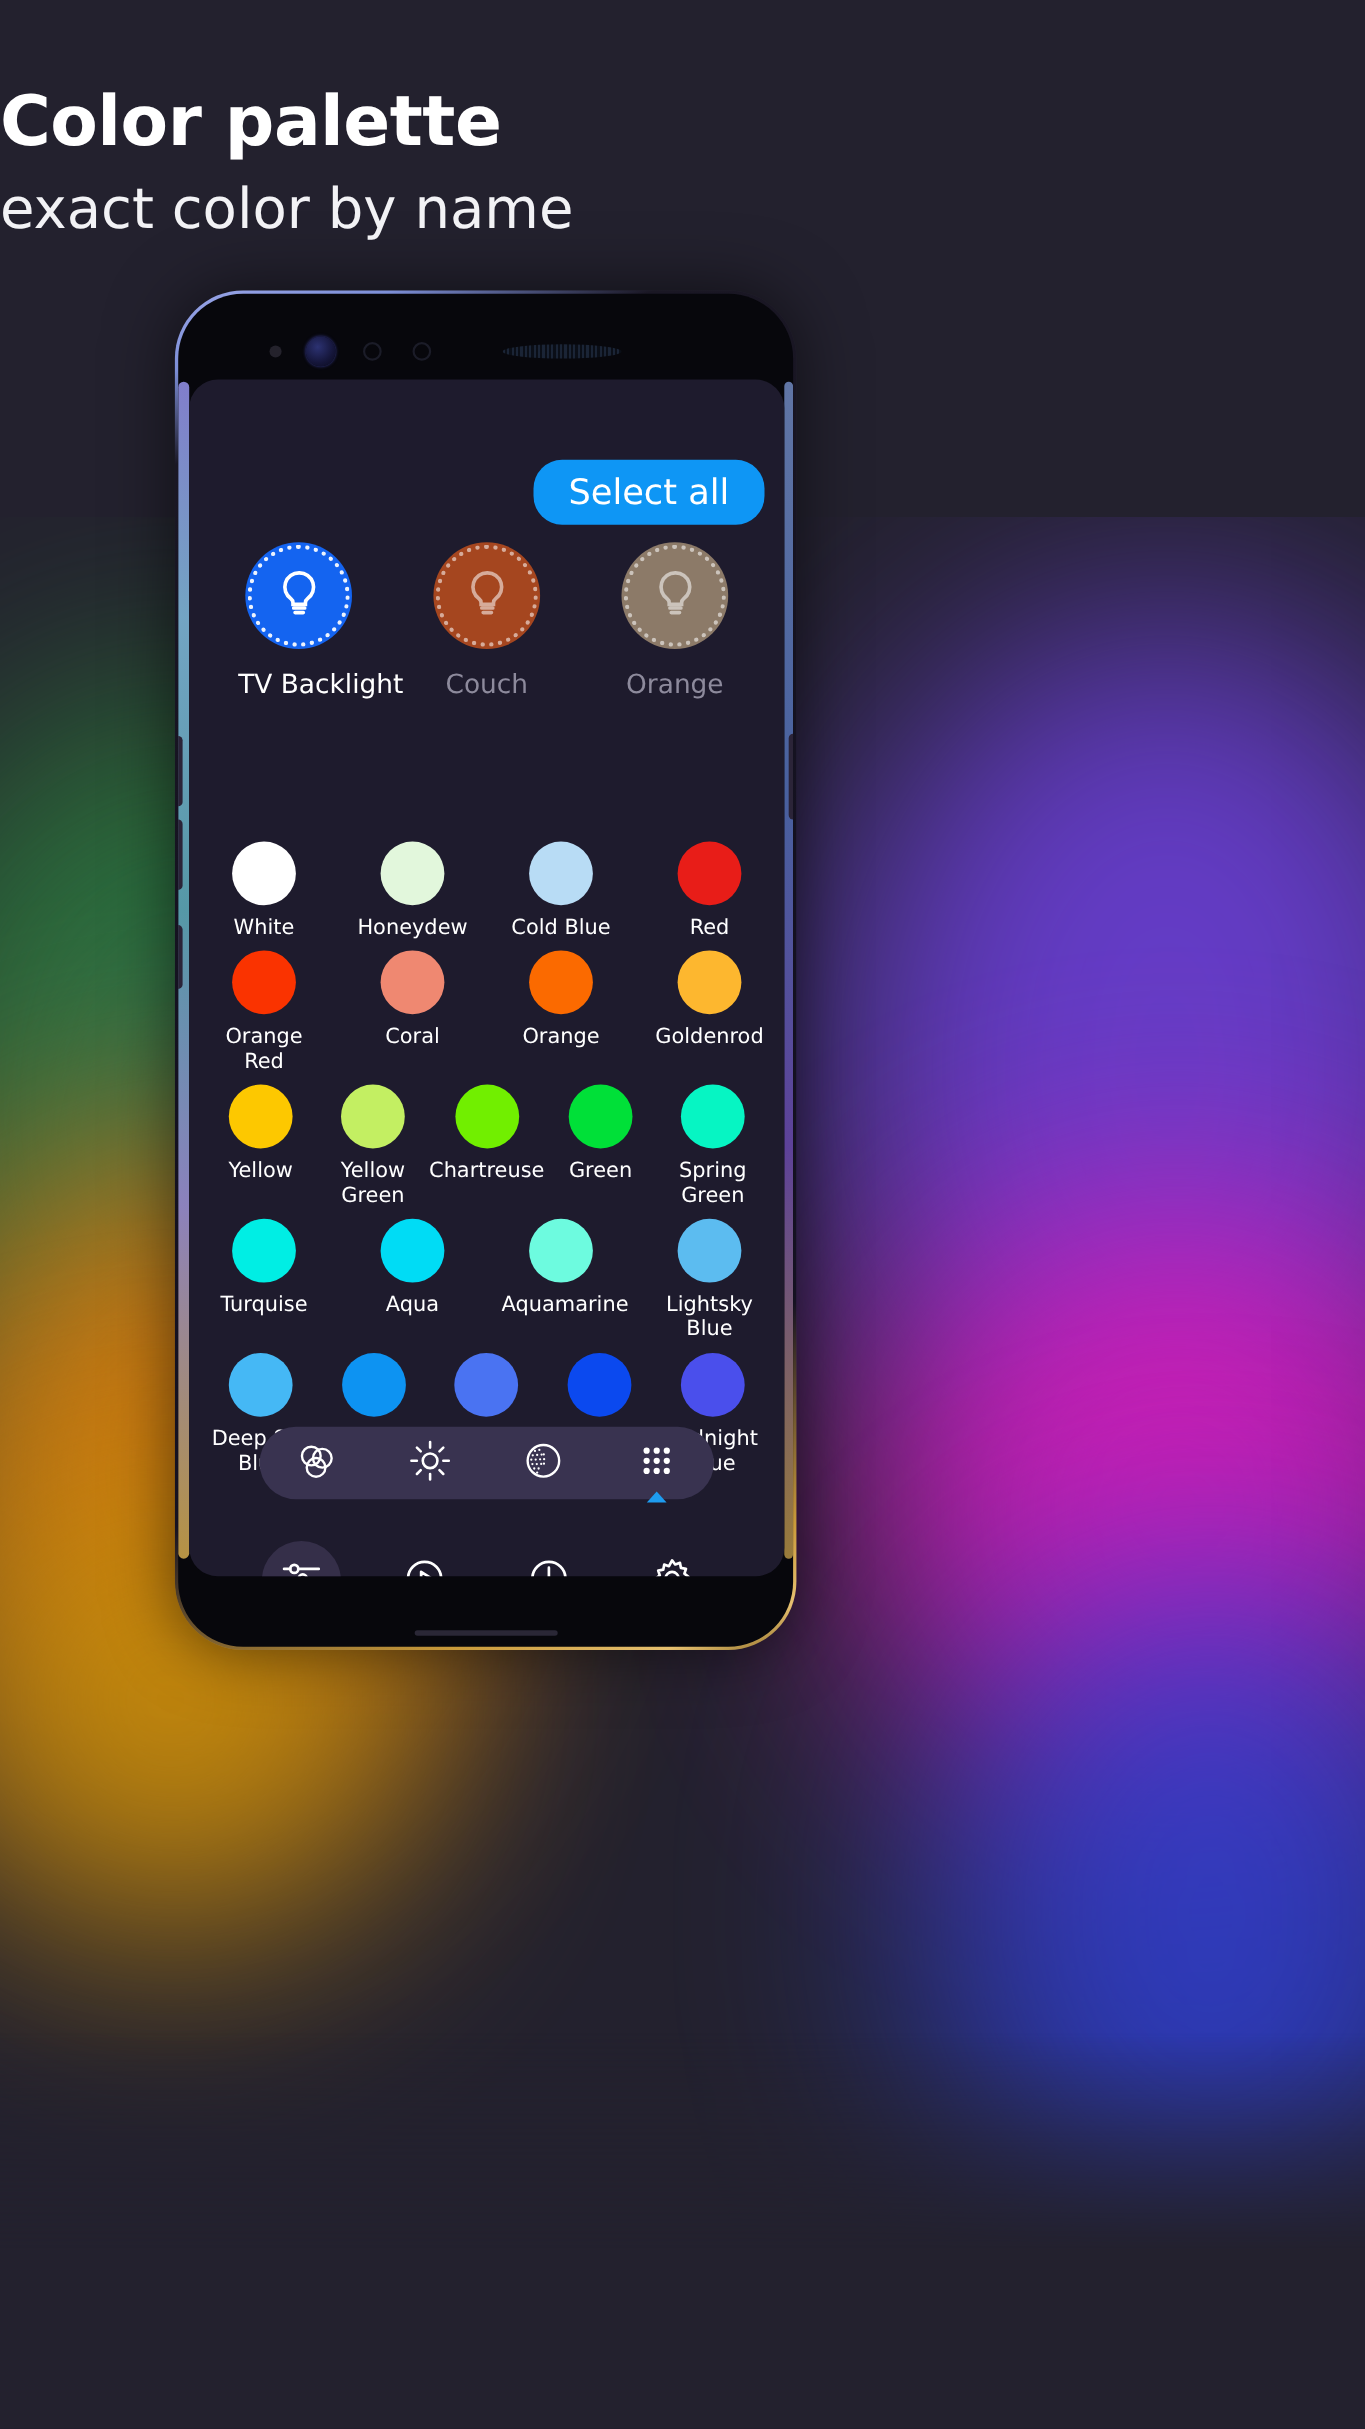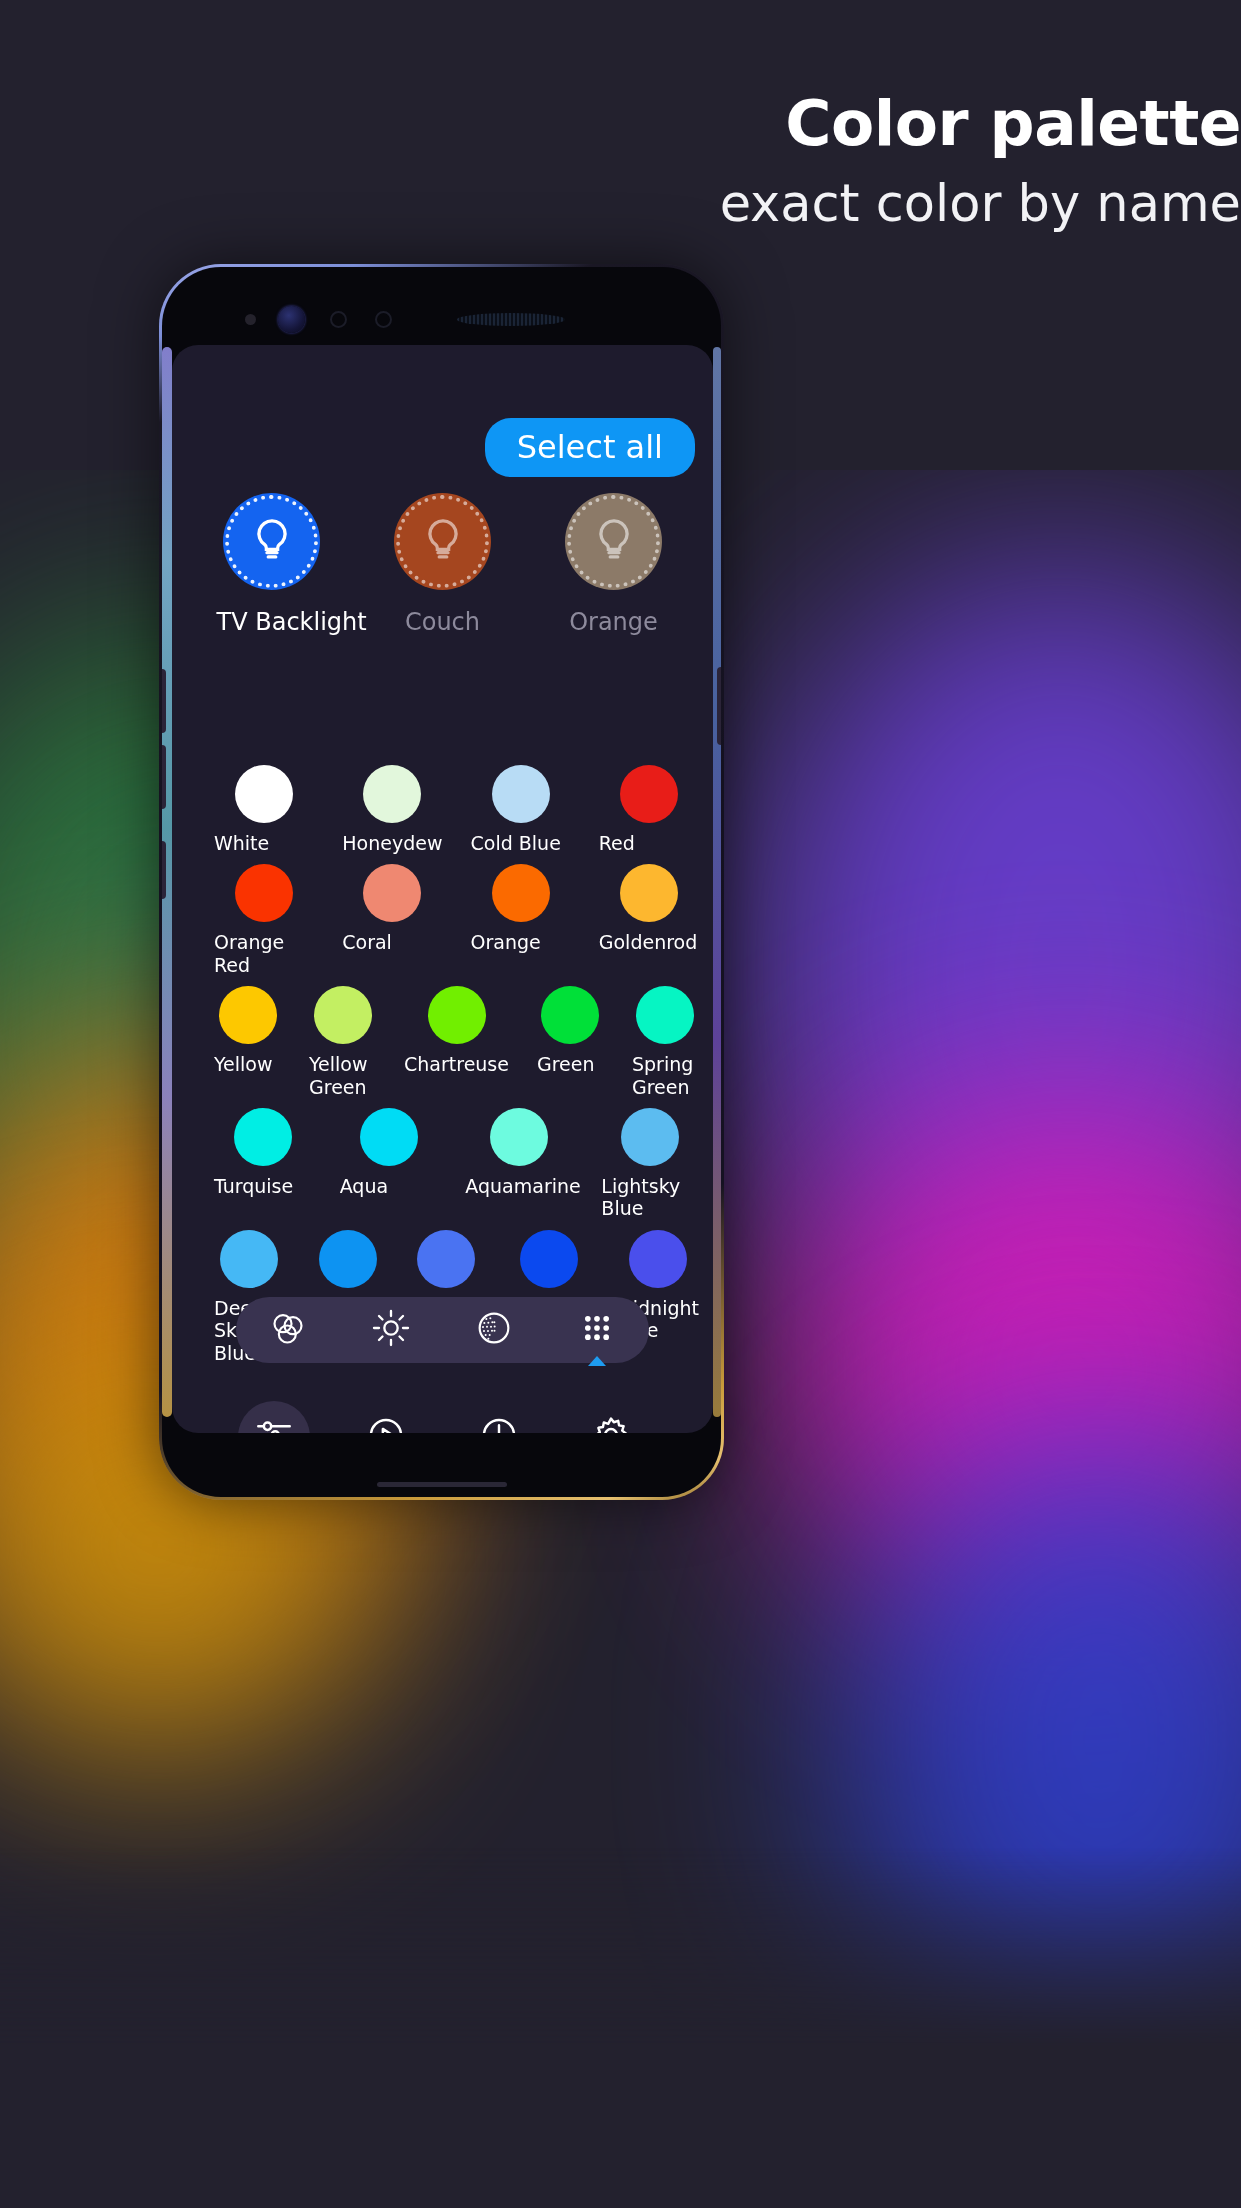--- a/index.html
+++ b/index.html
@@ -20,21 +20,21 @@
   .g-teal   { width:360px; height:420px; left:40px;   top:840px;  background:#1f6e6a; opacity:.55;}
   .g-purple { width:620px; height:820px; right:-130px;top:560px;  background:#6b3fd6; opacity:.9;}
   .g-magenta{ width:560px; height:560px; right:-110px;top:1090px; background:#d41bb5; opacity:.95;}
   .g-blue   { width:520px; height:640px; right:-120px;top:1420px; background:#2f3fd0; opacity:.85;}
   .g-dark   { position:absolute; left:0; right:0; top:0; height:470px; background:#23212e; }
   .g-dark-b { position:absolute; left:0; right:0; bottom:0; height:360px; background:#23212e;
               -webkit-mask-image:linear-gradient(to bottom, transparent, #000 55%);
               mask-image:linear-gradient(to bottom, transparent, #000 55%); }
 
   
-  .headline { position:absolute; left:0; right:0; top:89px; text-align:right; z-index:6; }
+  .headline { position:absolute; left:0; right:0; top:76px; text-align:left; z-index:6; }
   .h-title {
     font-family:"DejaVu Sans", sans-serif;
     font-weight:700; font-size:63px; letter-spacing:-0.5px; color:#ffffff;
     line-height:1.1;
   }
   .h-sub {
     font-family:"DejaVu Sans", sans-serif;
     font-weight:400; font-size:51px; color:#f2f2f5; line-height:1.25; margin-top:14px;
   }
 
@@ -96,21 +96,21 @@
     border:4px dotted rgba(255,255,255,.92);
   }
   .lamp-circle.dim::after { border-color:rgba(255,255,255,.55); }
   .lamp-circle svg { width:50px; height:50px; position:relative; z-index:2; }
   .lamp-label { margin-top:18px; font-size:24px; color:#ffffff; font-family:"DejaVu Sans", sans-serif; white-space:nowrap;}
   .lamp-label.dim { color:#8d8a9c; }
 
   
   .grid { position:absolute; left:14px; right:14px; top:420px; }
   .grow { display:flex; justify-content:space-between; margin-bottom:10px; }
-  .cell { width:108px; cursor:pointer;margin-left:28px; }
+  .cell { width:108px; text-align:center; cursor:pointer; }
   .swatch { width:58px; height:58px; border-radius:50%; margin:0 auto; }
   .cname { margin-top:9px; font-size:19px; line-height:1.18; color:#ffffff; font-family:"DejaVu Sans", sans-serif; }
 
   
   .modebar {
     position:absolute; left:64px; right:64px; top:952px; height:66px;
     background:#393350; border-radius:33px; display:flex; align-items:center; justify-content:space-around;
   }
   .modebtn { width:60px; height:48px; display:flex; align-items:center; justify-content:center; cursor:pointer; position:relative;}
   .modebtn svg { width:40px; height:40px; }

